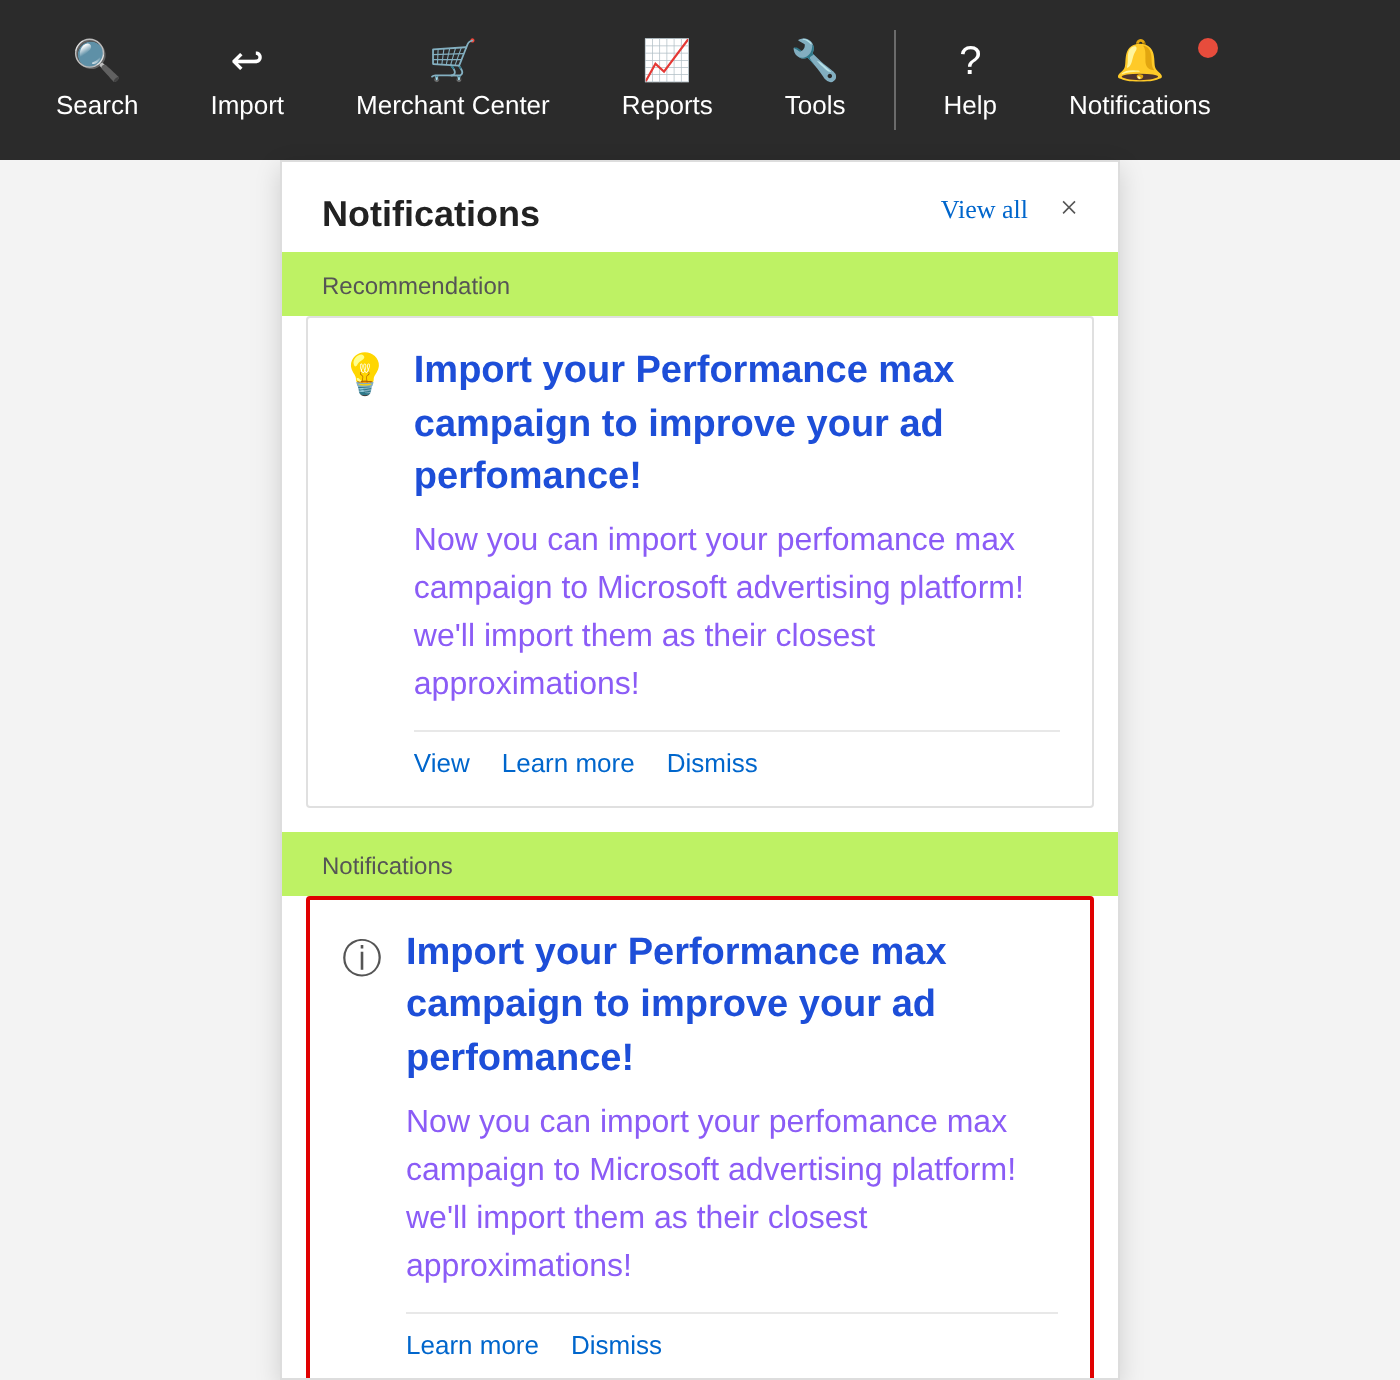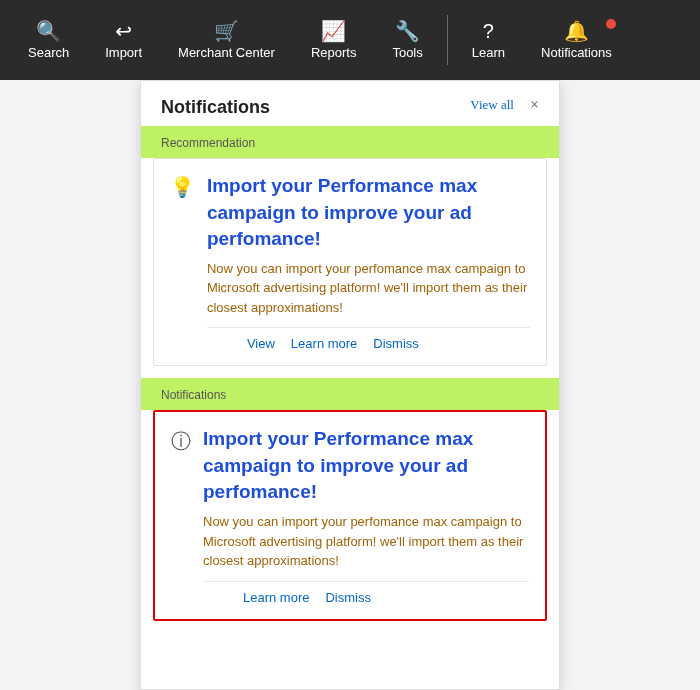--- a/index.html
+++ b/index.html
@@ -148,37 +148,36 @@
 
     .notif-card-title {
       font-size: 19px;
       font-weight: 600;
       color: #1d4ed8;
       line-height: 1.4;
       margin-bottom: 6px;
     }
 
     .notif-card-desc {
-      font-size: 13px;
-      color: #a16207;
+      font-size: 16px;
+      color: #8b5cf6;
       line-height: 1.5;
       margin-bottom: 10px;
     }
 
     .notif-card-divider {
       border: none;
       border-top: 1px solid #e8e8e8;
       margin: 8px 0;
     }
 
     .notif-card-actions {
       display: flex;
       gap: 16px;
       margin-top: 6px;
-      margin-left: 40px;
     }
 
     .notif-action-link {
       color: #0066cc;
       font-size: 13px;
       cursor: pointer;
       text-decoration: none;
     }
 
     
@@ -231,21 +230,21 @@
 
     <div class="nav-item">
       <span class="nav-icon">🔧</span>
       <span>Tools</span>
     </div>
 
     <div class="nav-divider"></div>
 
     <div class="nav-item">
       <span class="nav-icon">?</span>
-      <span>Learn</span>
+      <span>Help</span>
     </div>
 
     <div class="nav-item notifications-item">
       <span class="nav-icon">🔔</span>
       <div class="notif-badge"></div>
       <span>Notifications</span>
     </div>
 
   </div>
 </div>

